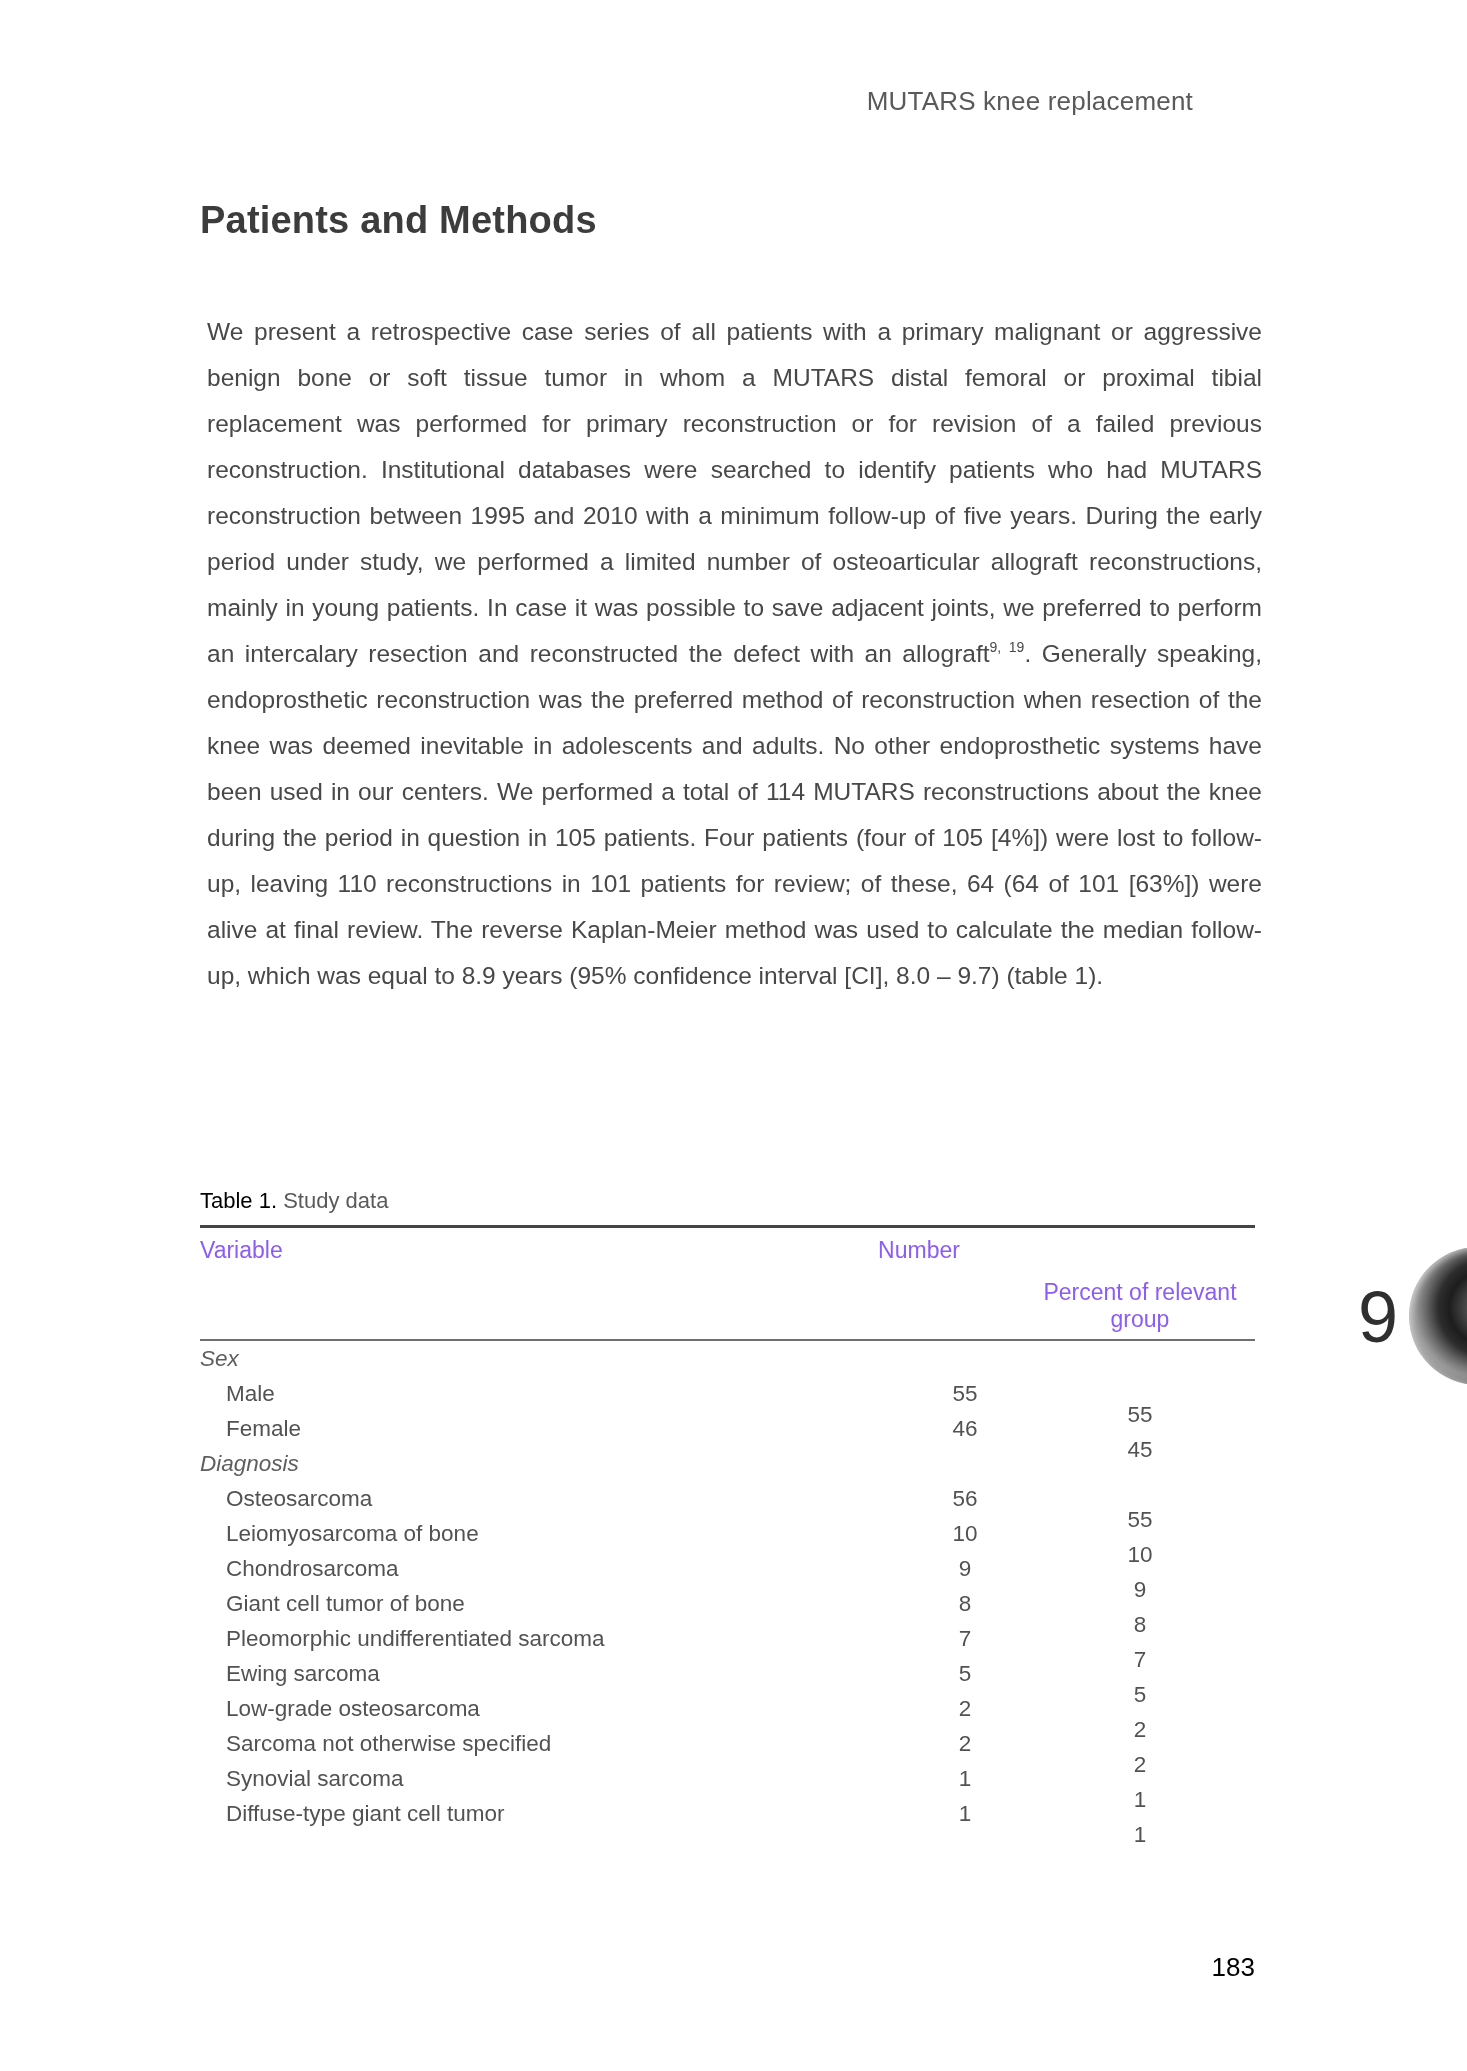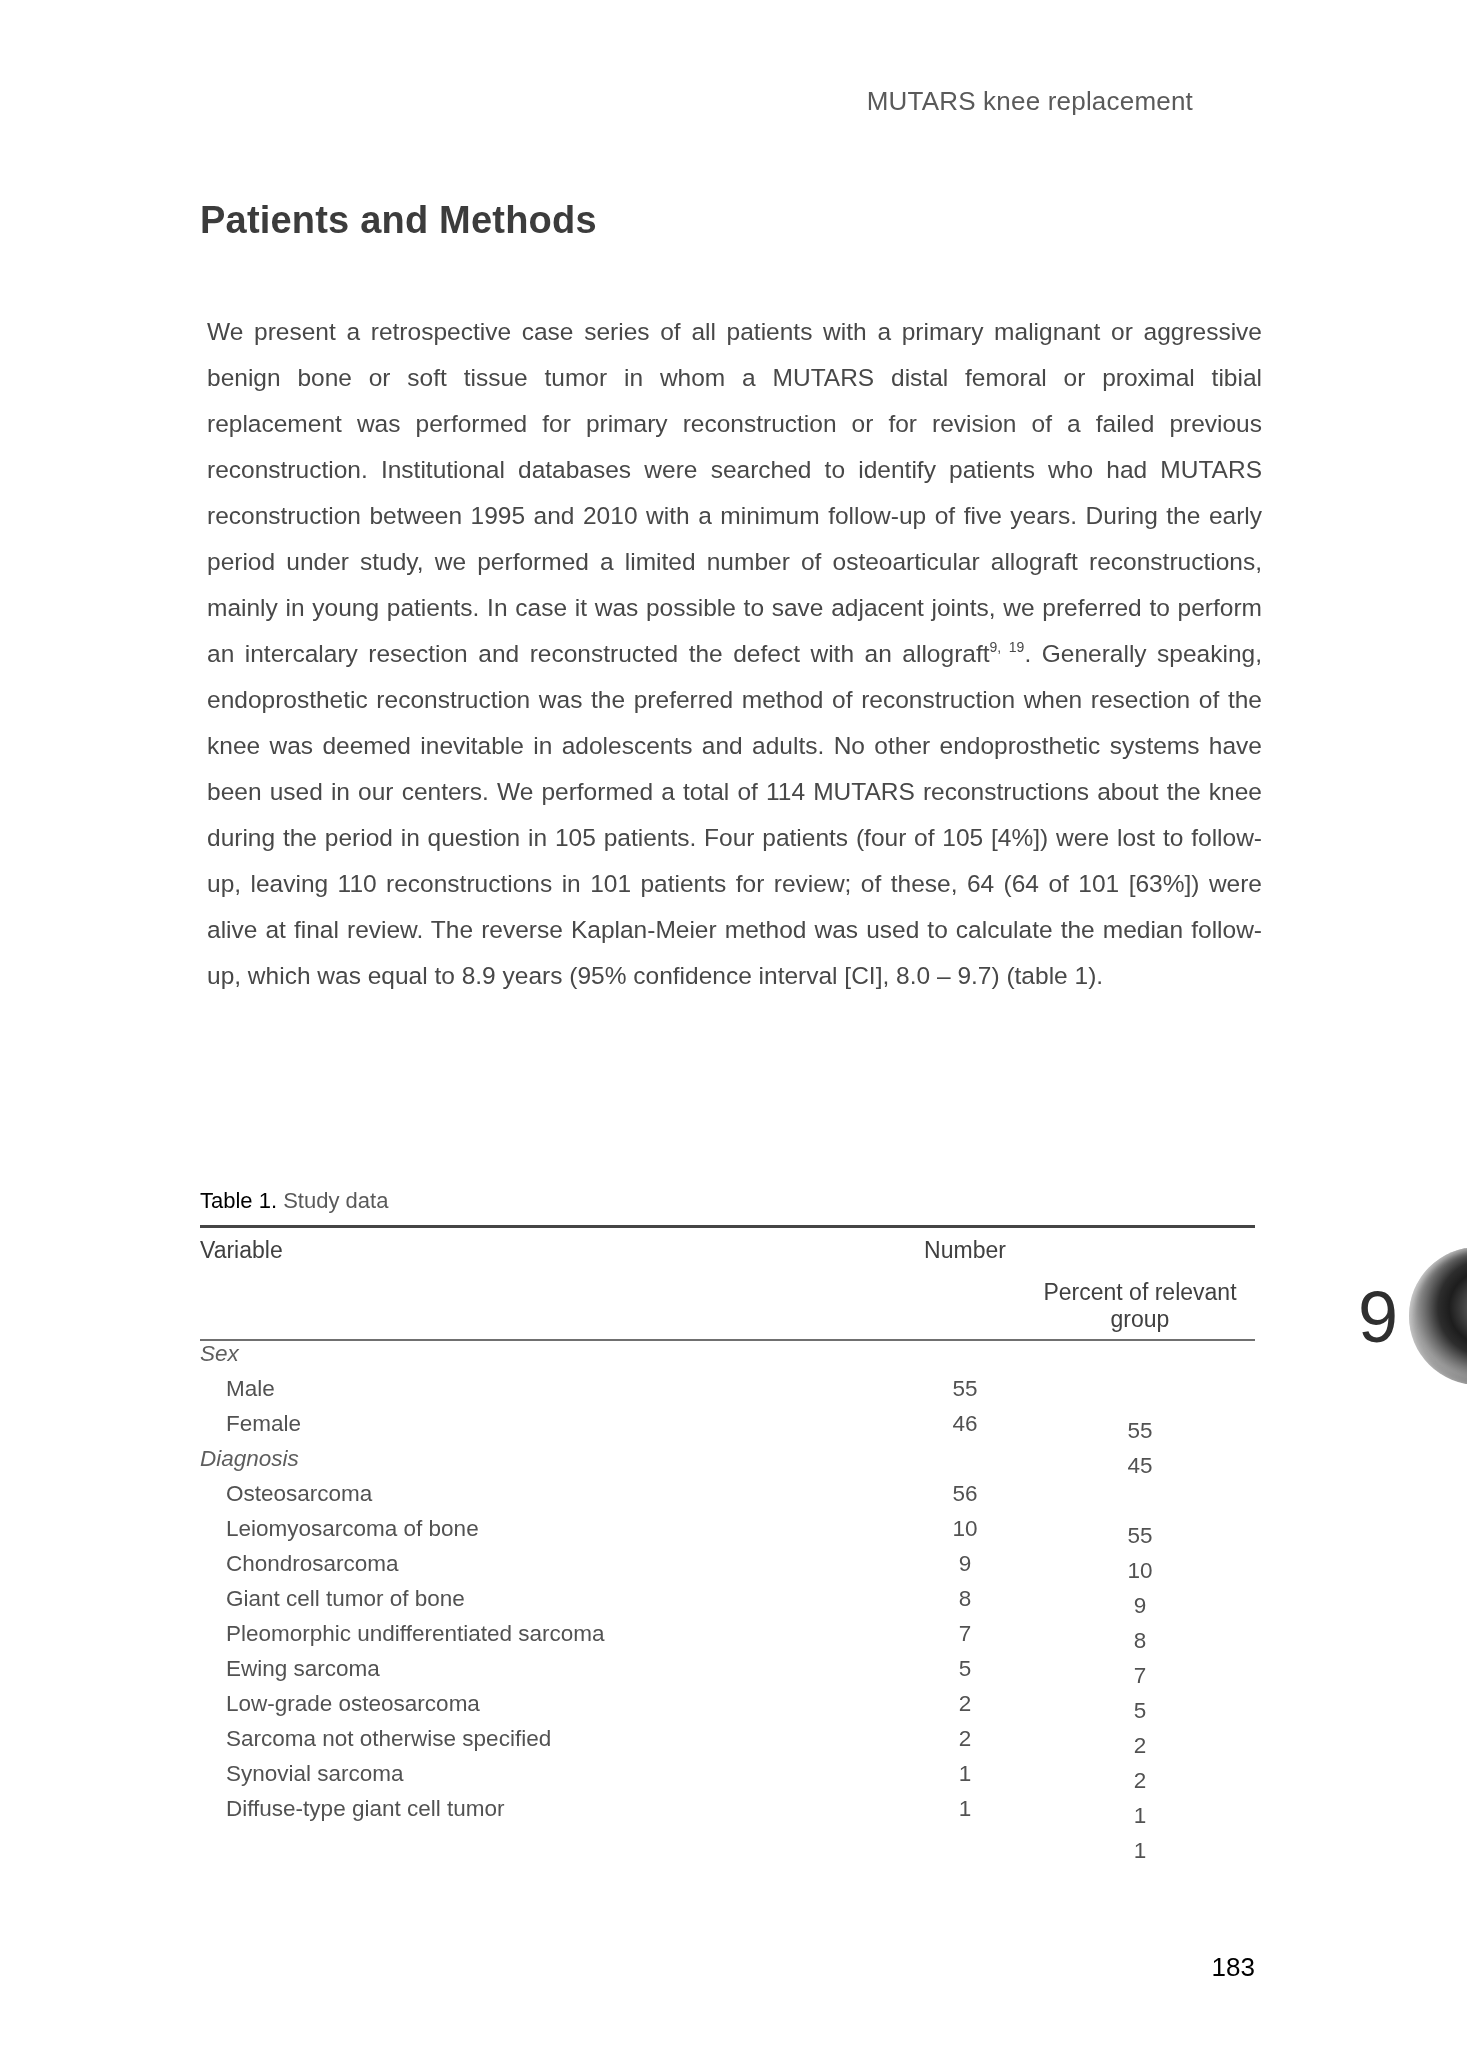--- a/index.html
+++ b/index.html
@@ -62,28 +62,29 @@
     margin-bottom: 11px;
   }
   .table-caption .cap-label { font-weight: normal; color: #000000; margin-top: 28px; }
   .rule-thick { border-top: 3px solid #454545; }
   .rule-thin  { border-top: 2px solid #707070; }
   .thead-row {
     display: flex;
     align-items: flex-start;
     padding: 9px 0 6px 0;
     font-size: 23px;
-    color: #404040;
+    color: #8b5cf6;
+    gap: 46px;
   }
   .col-label { flex: 1; }
   .col-num   { width: 120px; text-align: center; }
   .col-pct   { width: 230px; text-align: center; margin-top: 42px; }
   .trow {
     display: flex;
-    align-items: flex-start;
+    align-items: center;
     height: 35px;
     font-size: 22.5px;
     font-weight: 300;
     color: #525252;
   }
   .trow .section-label { font-style: italic; color: #5e5e5e; }
   .trow .sub { padding-left: 26px; }
   .chapter-number {
     position: absolute;
     left: 1358px;

